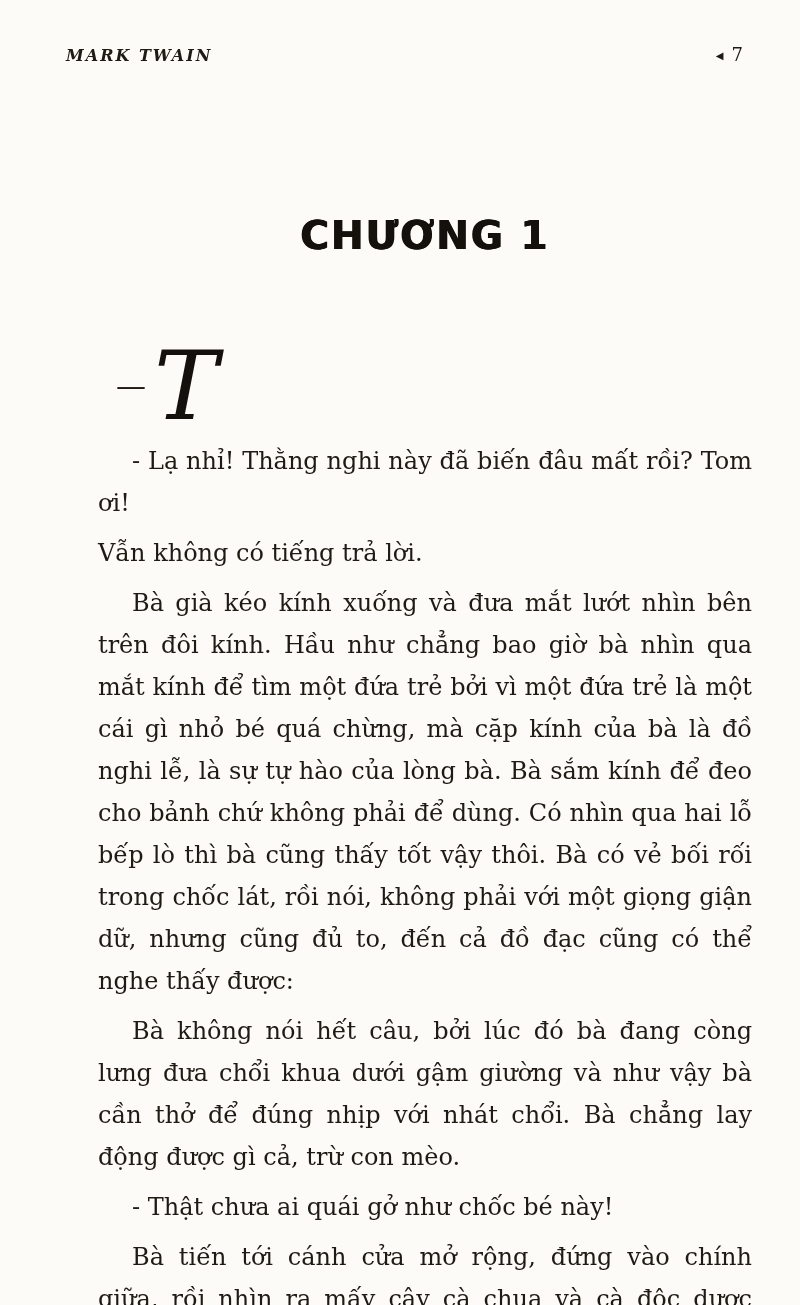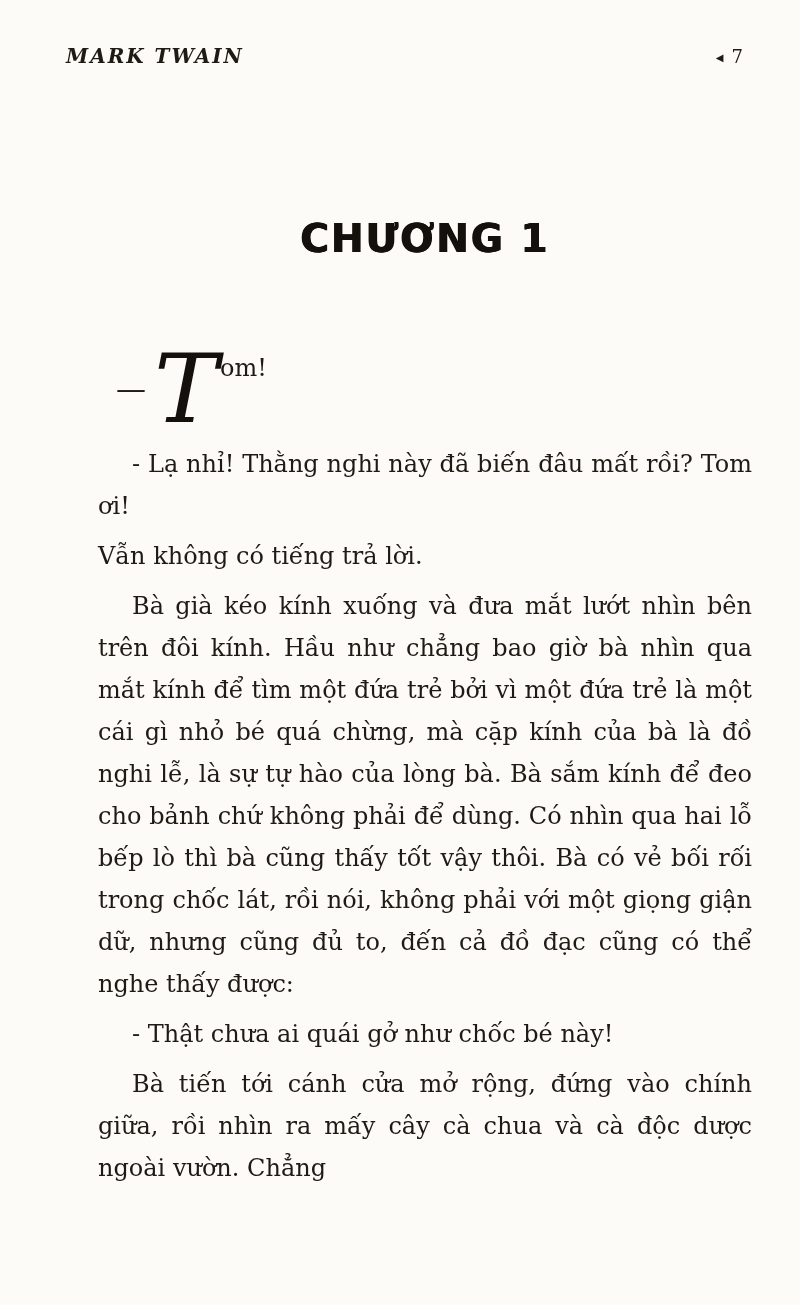--- a/index.html
+++ b/index.html
@@ -21,21 +21,21 @@
   
   .header {
     display: flex;
     justify-content: space-between;
     align-items: baseline;
     padding: 44px 56px 0 66px;
   }
   .author {
     font-style: italic;
     font-weight: bold;
-    font-size: 20px;
+    font-size: 16px;
     letter-spacing: 2px;
   }
   .pageno {
     font-size: 18px;
     letter-spacing: 1px;
   }
   .page-marker {
     font-family: "DejaVu Sans", sans-serif;
     font-size: 10px;
     vertical-align: 2px;
@@ -113,30 +113,30 @@
   </div>
 
   <h1 class="chapter-title">CHƯƠNG 1</h1>
 
   <div class="body-text">
 
     <div class="opening">
       <span class="dash">—</span>
       <span class="dropcap">T</span>
       <span class="opening-lines">
-        <span class="l1">om!</span>
       </span>
     </div>
 
     <p>- Lạ nhỉ! Thằng nghi này đã biến đâu mất rồi? Tom ơi!</p>
 
     <p class="no-indent">Vẫn không có tiếng trả lời.</p>
 
     <p>Bà già kéo kính xuống và đưa mắt lướt nhìn bên trên đôi kính. Hầu như chẳng bao giờ bà nhìn qua mắt kính để tìm một đứa trẻ bởi vì một đứa trẻ là một cái gì nhỏ bé quá chừng, mà cặp kính của bà là đồ nghi lễ, là sự tự hào của lòng bà. Bà sắm kính để đeo cho bảnh chứ không phải để dùng. Có nhìn qua hai lỗ bếp lò thì bà cũng thấy tốt vậy thôi. Bà có vẻ bối rối trong chốc lát, rồi nói, không phải với một giọng giận dữ, nhưng cũng đủ to, đến cả đồ đạc cũng có thể nghe thấy được:</p>
 
 
+    <p>Bà không nói hết câu, bởi lúc đó bà đang còng lưng đưa chổi khua dưới gậm giường và như vậy bà cần thở để đúng nhịp với nhát chổi. Bà chẳng lay động được gì cả, trừ con mèo.</p>
 
     <p>- Thật chưa ai quái gở như chốc bé này!</p>
 
     <p>Bà tiến tới cánh cửa mở rộng, đứng vào chính giữa, rồi nhìn ra mấy cây cà chua và cà độc dược ngoài vườn. Chẳng</p>
 
   </div>
 </div>
 
 </body></html>

